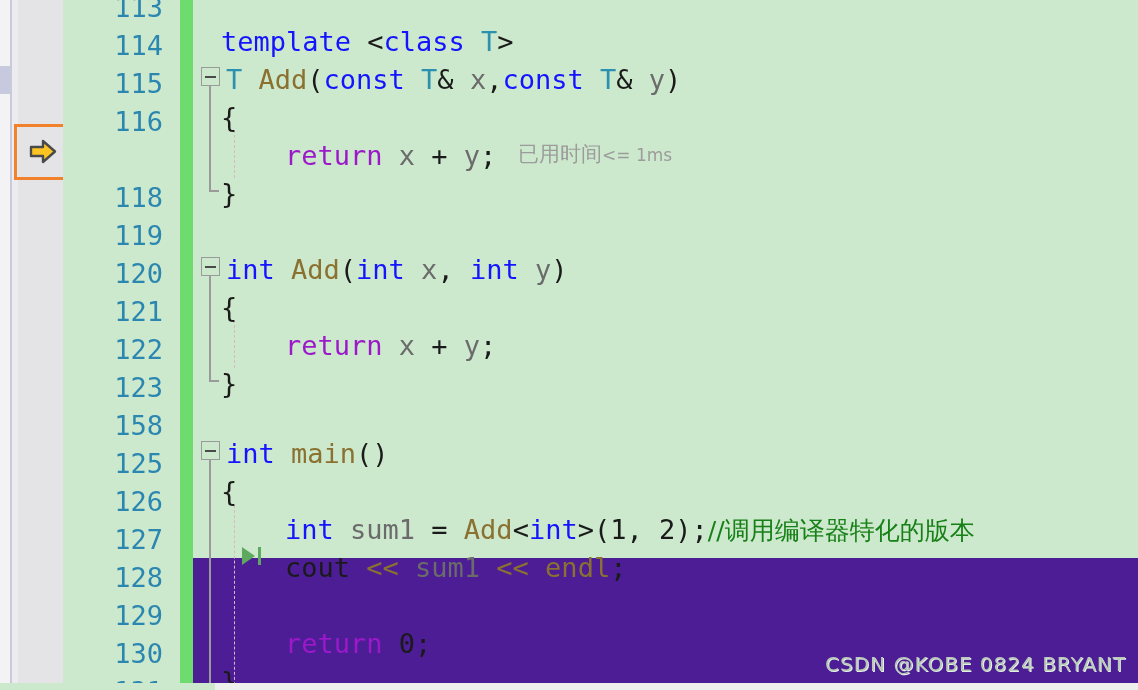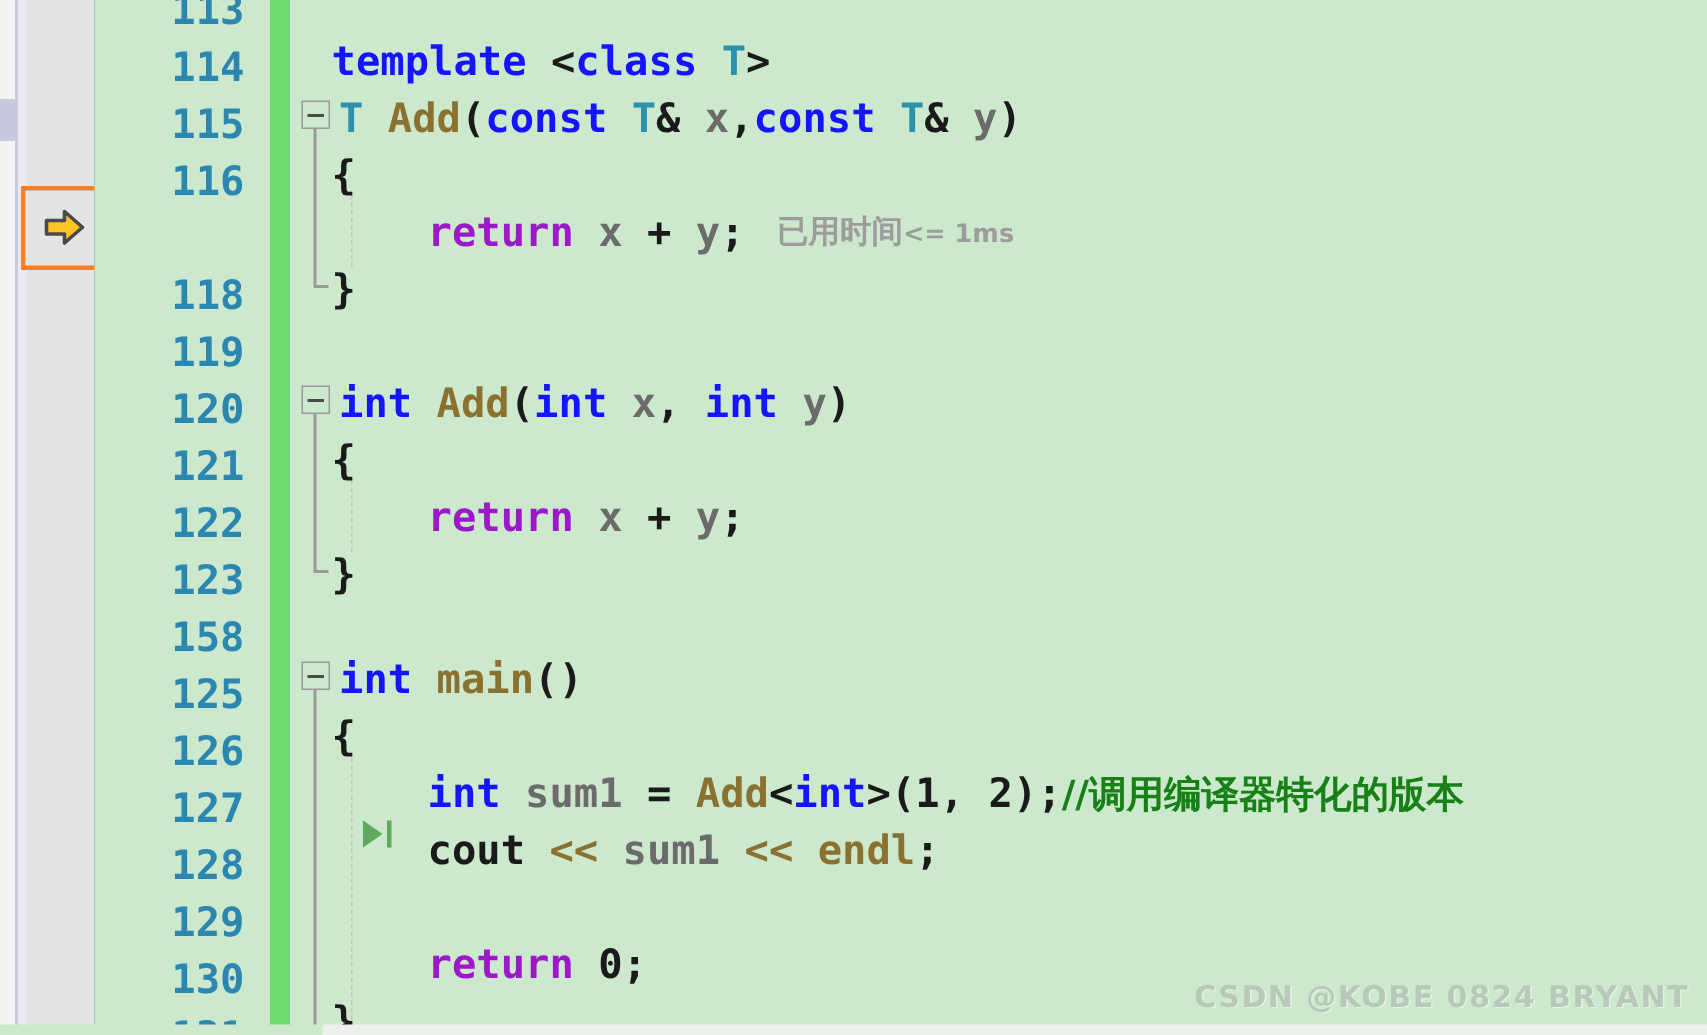--- a/index.html
+++ b/index.html
@@ -1,42 +1,42 @@
 <!DOCTYPE html>
 <html><head>
 <meta charset="utf-8">
 <style>
   html,body{margin:0;padding:0;}
   body{
     width:1138px;height:690px;overflow:hidden;
     background:#cde9cd;
     font-family:"DejaVu Sans Mono","Liberation Mono",monospace;
   }
-  #root{position:relative;width:1138px;height:690px;overflow:hidden;background:#0369a1;font-weight:bold;}
+  #root{position:relative;width:1138px;height:690px;overflow:hidden;background:#4c1d95;}
 
   
   .scroll-map{position:absolute;left:0;top:0;width:10px;height:690px;background:#f3f3f5;}
   .scroll-map-sep{position:absolute;left:10px;top:0;width:2px;height:690px;background:#c9cbdb;}
   .scroll-map-thumb{position:absolute;left:0;top:66px;width:10px;height:28px;background:#c7cade;}
   .map-gap{position:absolute;left:12px;top:0;width:6px;height:690px;background:#ececf0;}
   .bp-gutter{position:absolute;left:18px;top:0;width:45px;height:690px;background:#e4e4e7;}
 
   
   .num-col{position:absolute;left:63px;top:0;width:117px;height:690px;background:#cde9cd;}
   .linenum{
     position:absolute;left:0;width:100px;text-align:right;
     font-size:27px;line-height:38px;color:#2b86b0;
     letter-spacing:0px;
   }
 
   
   .changebar{position:absolute;left:180px;top:0;width:13px;height:690px;background:#6edb6e;}
 
   
-  .code{position:absolute;left:193px;top:0;right:0;height:690px;background:#cde9cd;}
+  .code{position:absolute;left:193px;top:0;right:0;height:558px;background:#cde9cd;}
 
   .txt{
     position:absolute;white-space:pre;
     font-size:27px;line-height:38px;
     font-family:"DejaVu Sans Mono","Liberation Mono",monospace;
   }
 
   
   .kw{color:#1414ff;}        
   .type{color:#2b91af;}      

